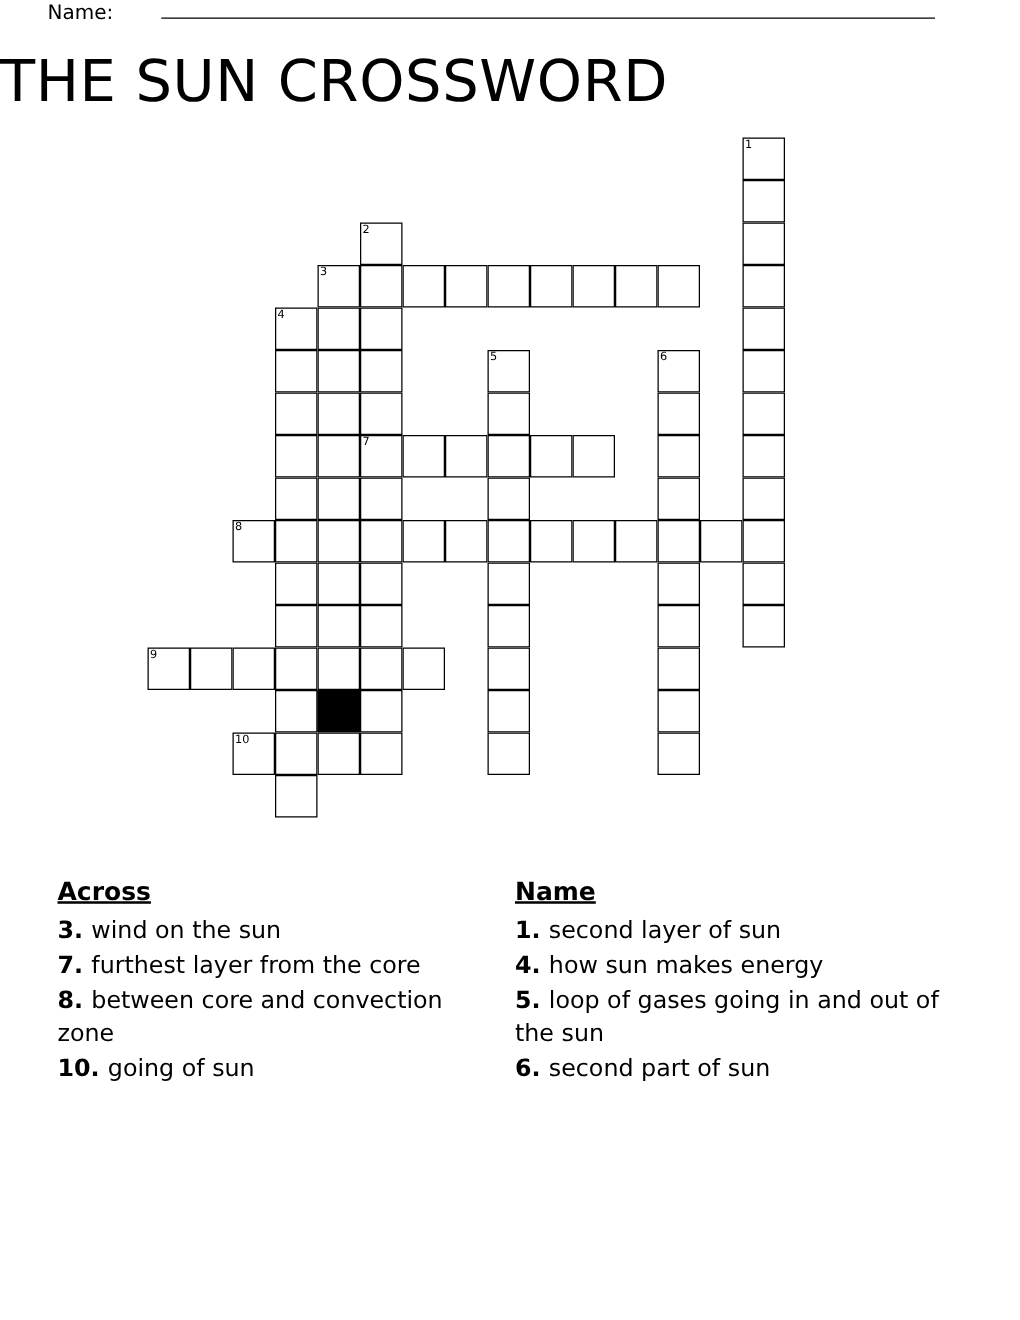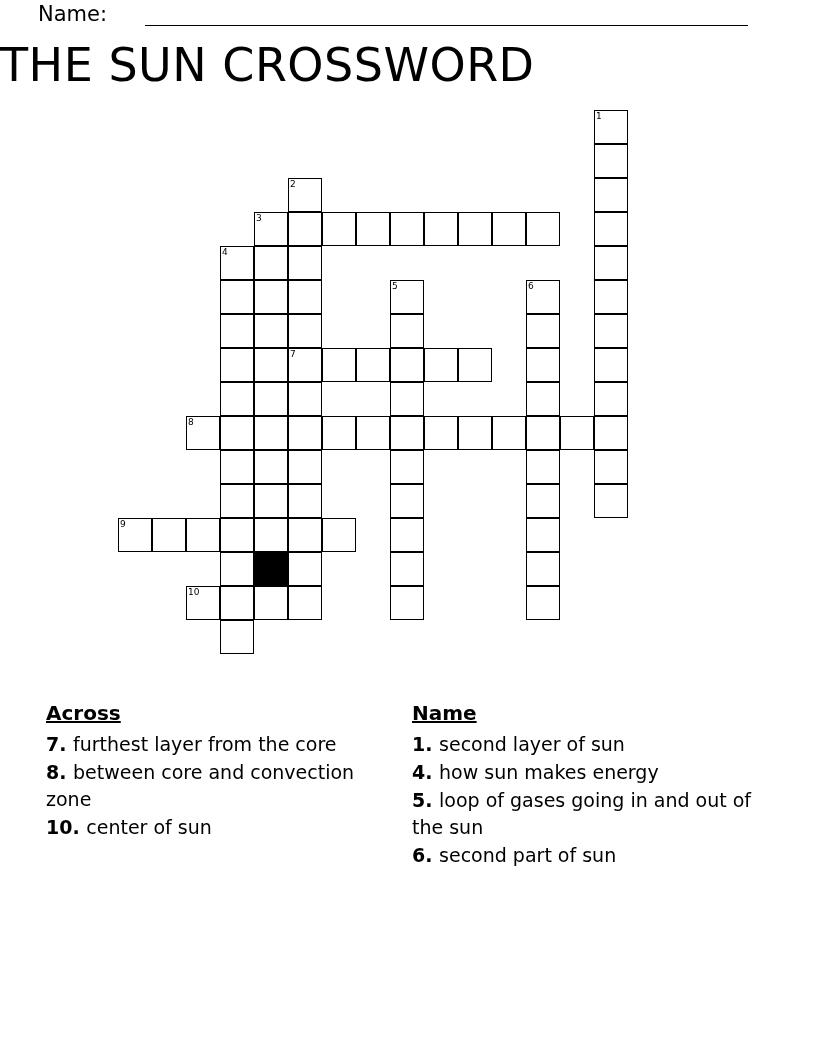--- a/index.html
+++ b/index.html
@@ -17,22 +17,22 @@
   }
 
   
   .name-row {
     position: absolute;
     left: 38px;
     top: 0px;
     width: 710px;
     height: 26px;
     display: flex;
-    align-items: flex-end;
-    font-size: 21px;
+    align-items: flex-start;
+    font-size: 16px;
     gap: 34px;
   }
   .name-label {
     white-space: nowrap;
     padding-right: 4px;
   }
   .name-line {
     flex: 1 1 auto;
     border-bottom: 1px solid #000;
     height: 14px;
@@ -233,23 +233,24 @@
     <div class="cell" style="left: 288px; top: 481px;"></div>
     <div class="cell" style="left: 390px; top: 481px;"></div>
     <div class="cell" style="left: 526px; top: 481px;"></div>
     <div class="cell" style="left: 220px; top: 515px;"></div>
   </div>
 
 <div class="clues">
   <div class="clue-col col-across">
     <span class="clue-head">Across</span>
     <div id="across-list">
+        <span class="clue"><span class="cnum">3. </span><span>wind on the sun</span></span>
         <span class="clue"><span class="cnum">7. </span><span>furthest layer from the core</span></span>
         <span class="clue"><span class="cnum">8. </span><span>between core and convection zone</span></span>
-        <span class="clue"><span class="cnum">10. </span><span>center of sun</span></span>
+        <span class="clue"><span class="cnum">10. </span><span>going of sun</span></span>
       </div>
   </div>
   <div class="clue-col col-down">
     <span class="clue-head">Name</span>
     <div id="down-list">
         <span class="clue"><span class="cnum">1. </span><span>second layer of sun</span></span>
         <span class="clue"><span class="cnum">4. </span><span>how sun makes energy</span></span>
         <span class="clue"><span class="cnum">5. </span><span>loop of gases going in and out of the sun</span></span>
         <span class="clue"><span class="cnum">6. </span><span>second part of sun</span></span>
       </div>

